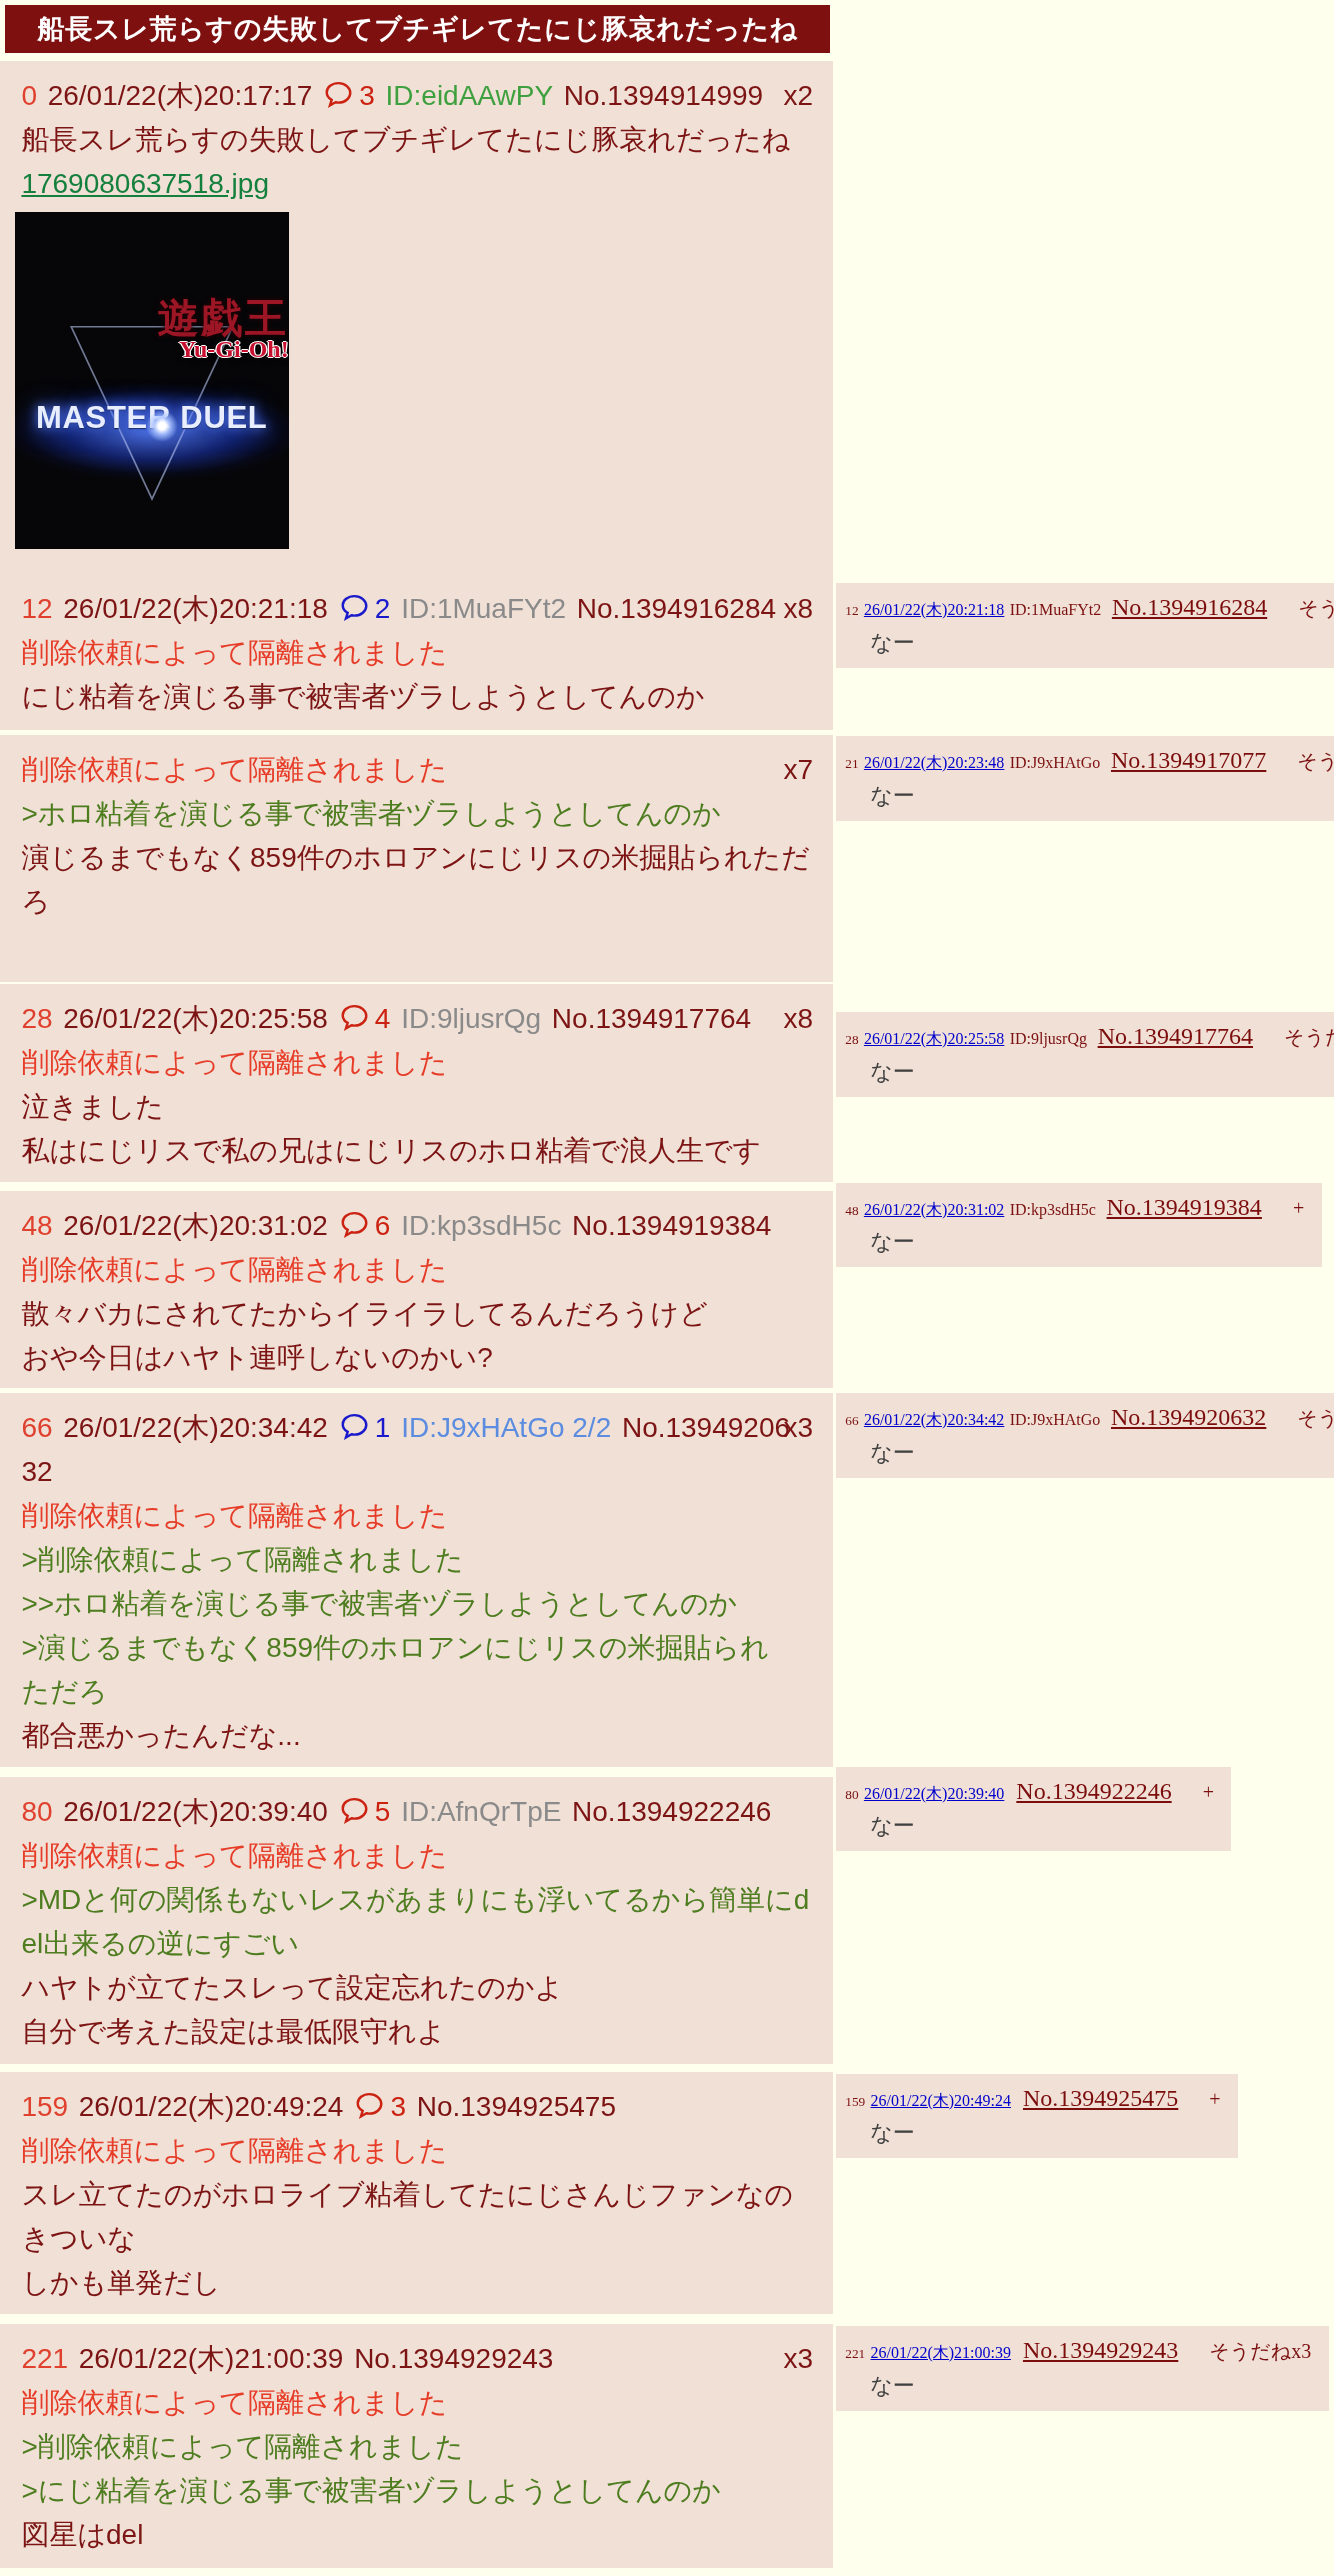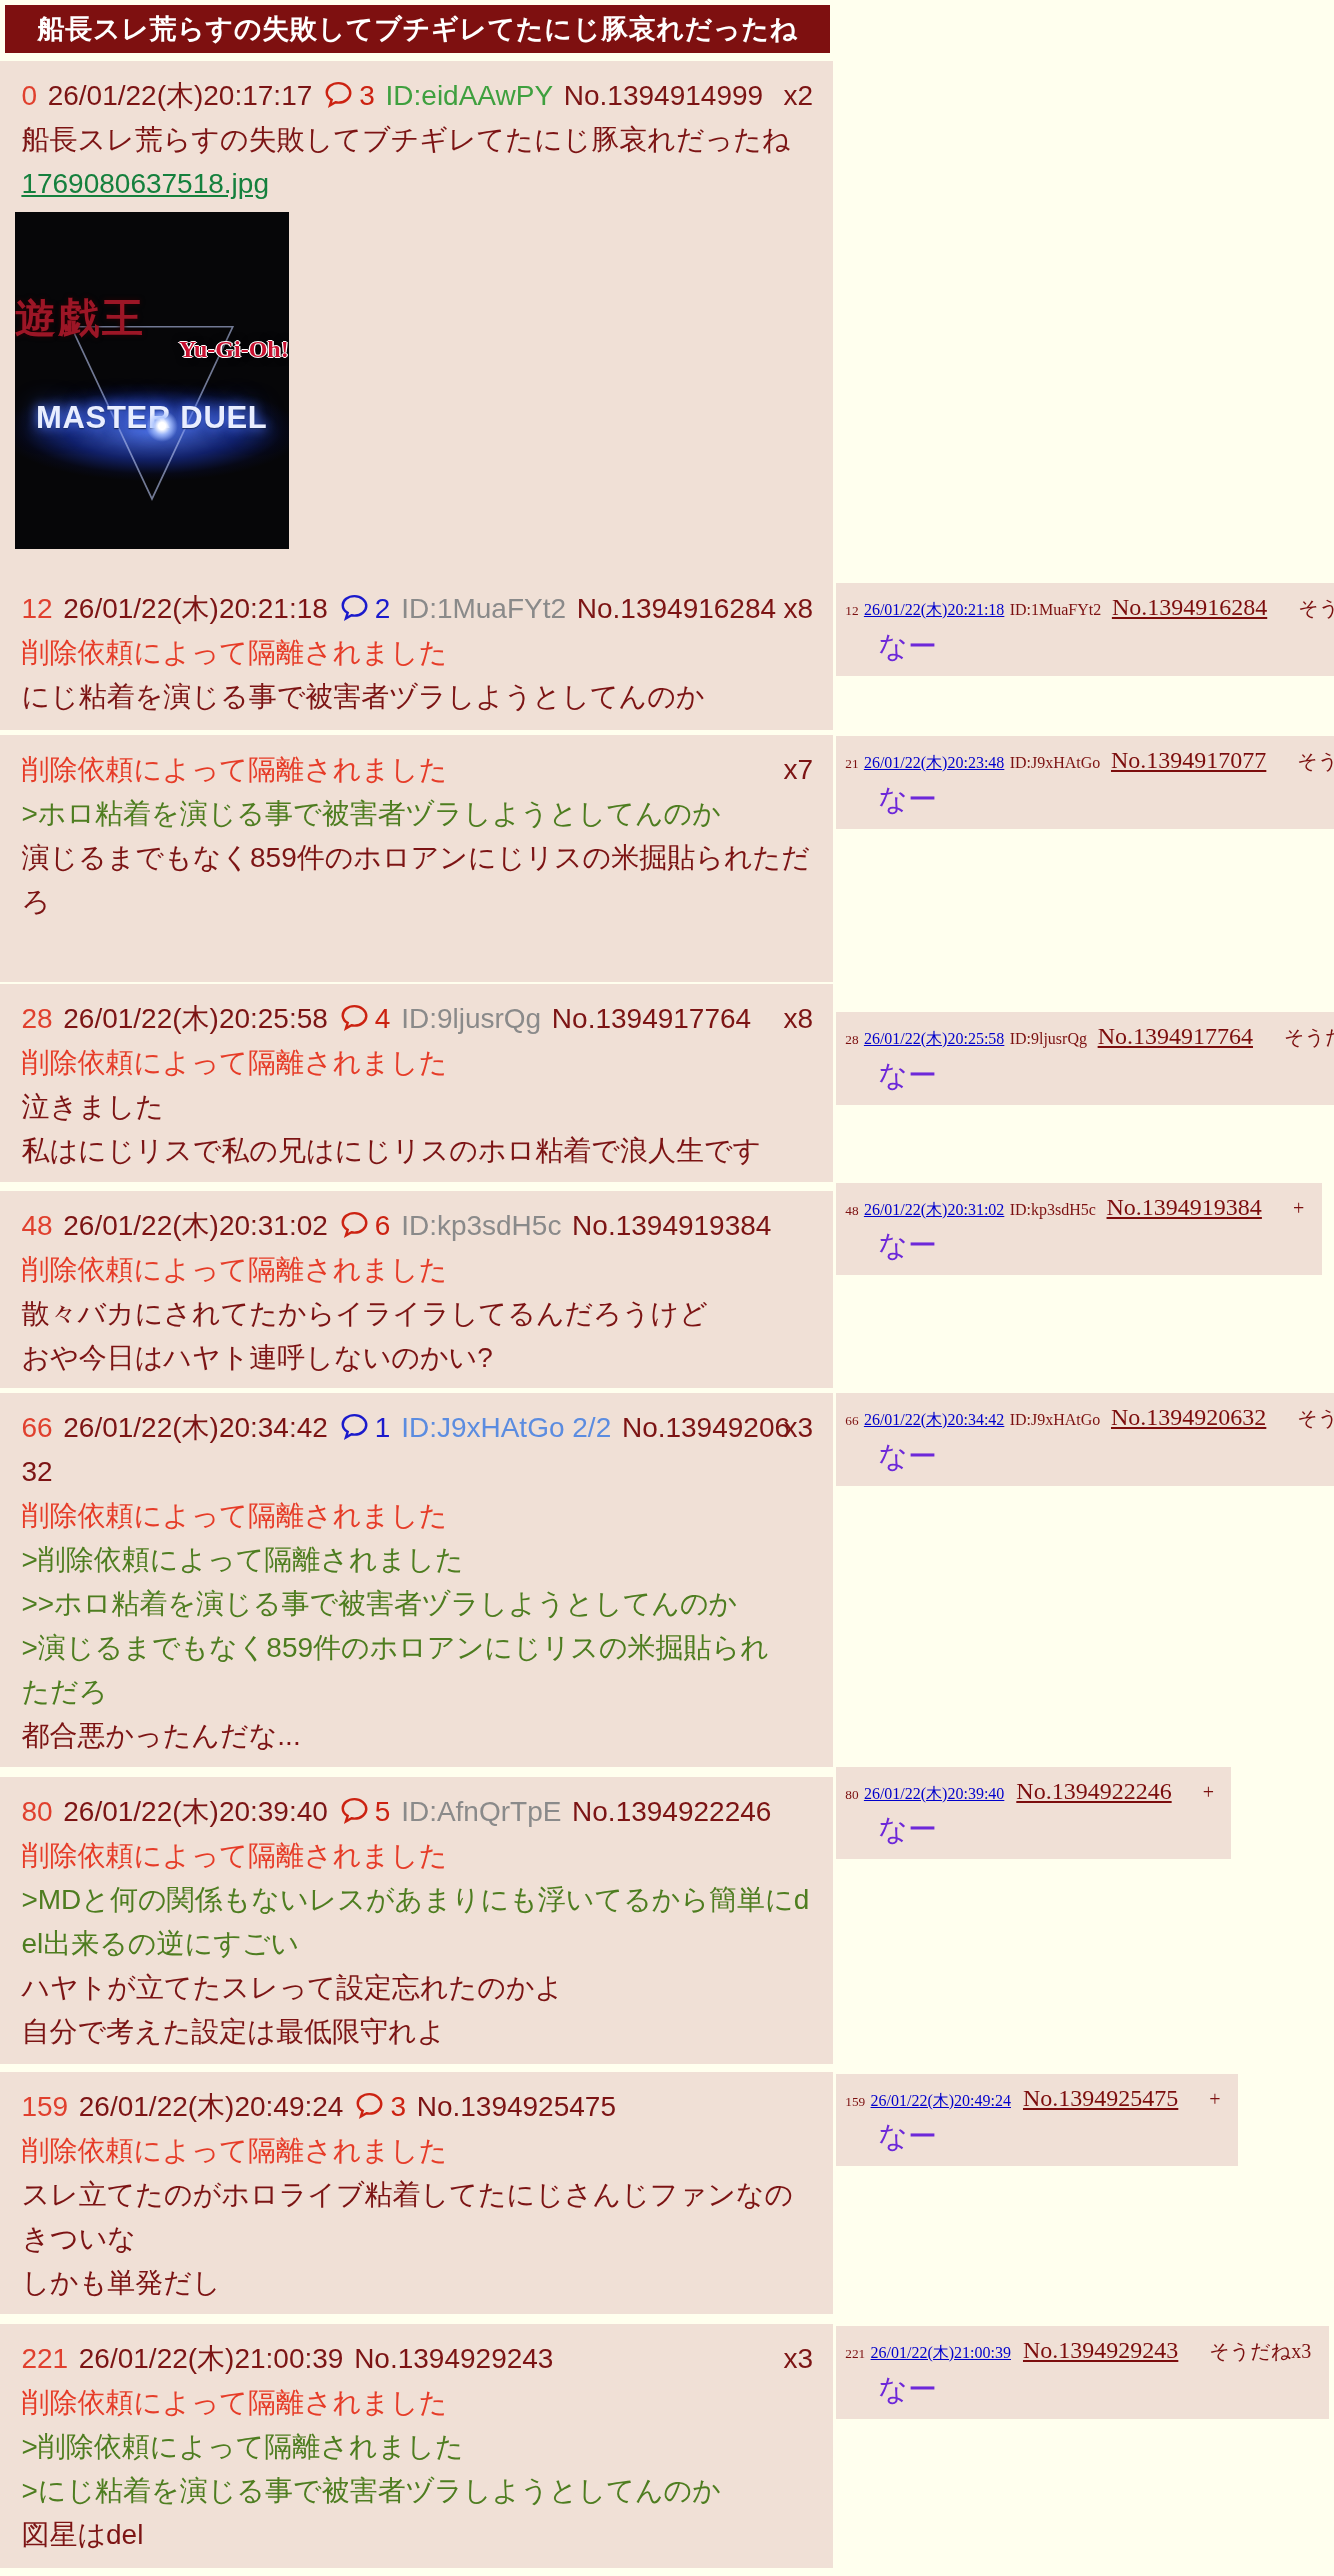--- a/index.html
+++ b/index.html
@@ -44,21 +44,21 @@
   .t-normal{color:#7c1414}
   .filelink{color:#15803d;text-decoration:underline;cursor:pointer}
 
   
   .thumb{position:relative;width:274px;height:337px;background:#060608;margin:5.3px 0 0 -6.7px;
          overflow:hidden;cursor:pointer}
   .glow{position:absolute;left:-47px;right:-47px;top:160px;height:120px;
         background:radial-gradient(ellipse 50% 50% at 50% 50%, rgba(90,130,255,.85),
                    rgba(30,60,200,.5) 45%, rgba(10,20,90,.18) 70%, transparent 82%)}
   .tri{position:absolute;left:0;top:0}
-  .ygo-k{position:absolute;top:84px;width:100%;text-align:left;
+  .ygo-k{position:absolute;top:84px;width:100%;text-align:right;
          font-family:"Liberation Serif",serif;font-weight:bold;font-size:41px;color:#9c1626;
          letter-spacing:2.7px;text-shadow:0 0 5.3px #2a0004}
   .ygo-r{position:absolute;top:115px;width:100%;text-align:right;
          font-family:"Liberation Serif",serif;font-weight:bold;font-size:24px;color:#c81130;
          text-shadow:-1.3px 0 0 #fff,1.3px 0 0 #fff,0 -1.3px 0 #fff,0 1.3px 0 #fff,0 0 8px #000}
   .md{position:absolute;top:184px;width:100%;text-align:center;font-weight:bold;font-size:31px;
       letter-spacing:0.7px;color:#e9eeff;
       text-shadow:0 0 10.7px #5b82ff,0 0 25px #2d50d8,0 1.3px 1.3px #000914}
   .flare{position:absolute;left:131px;top:198px;width:32px;height:32px;
          background:radial-gradient(circle,#ffffff 0 16%,rgba(170,195,255,.85) 38%,transparent 70%)}
@@ -74,21 +74,21 @@
   .q48 {top:1183px}
   .q66 {top:1393px}
   .q80 {top:1767px}
   .q159{top:2074px}
   .q221{top:2326px}
   .qnum{font-size:13.3px;margin-right:5.3px}
   .qdate{font-size:16px;color:#0000cc;text-decoration:underline;margin-right:5.3px;cursor:pointer}
   .qid{font-size:16px;margin-right:4px}
   .qno{font-size:24px;color:#7c0d0d;text-decoration:underline;margin-left:6.7px;cursor:pointer}
   .qtag{font-size:20px;margin-left:31px;cursor:pointer}
-  .na{display:block;white-space:normal;font-size:29px;color:#6d28d9;margin:8px 0 0 33px;
+  .na{display:block;white-space:normal;font-size:22px;color:#404040;margin:8px 0 0 25px;
       line-height:1.15}
 </style>
 </head>
 <body>
 
 <div class="title-bar">
   <span>船長スレ荒らすの失敗してブチギレてたにじ豚哀れだったね</span>
 </div>
 
 <div id="thread-root">

